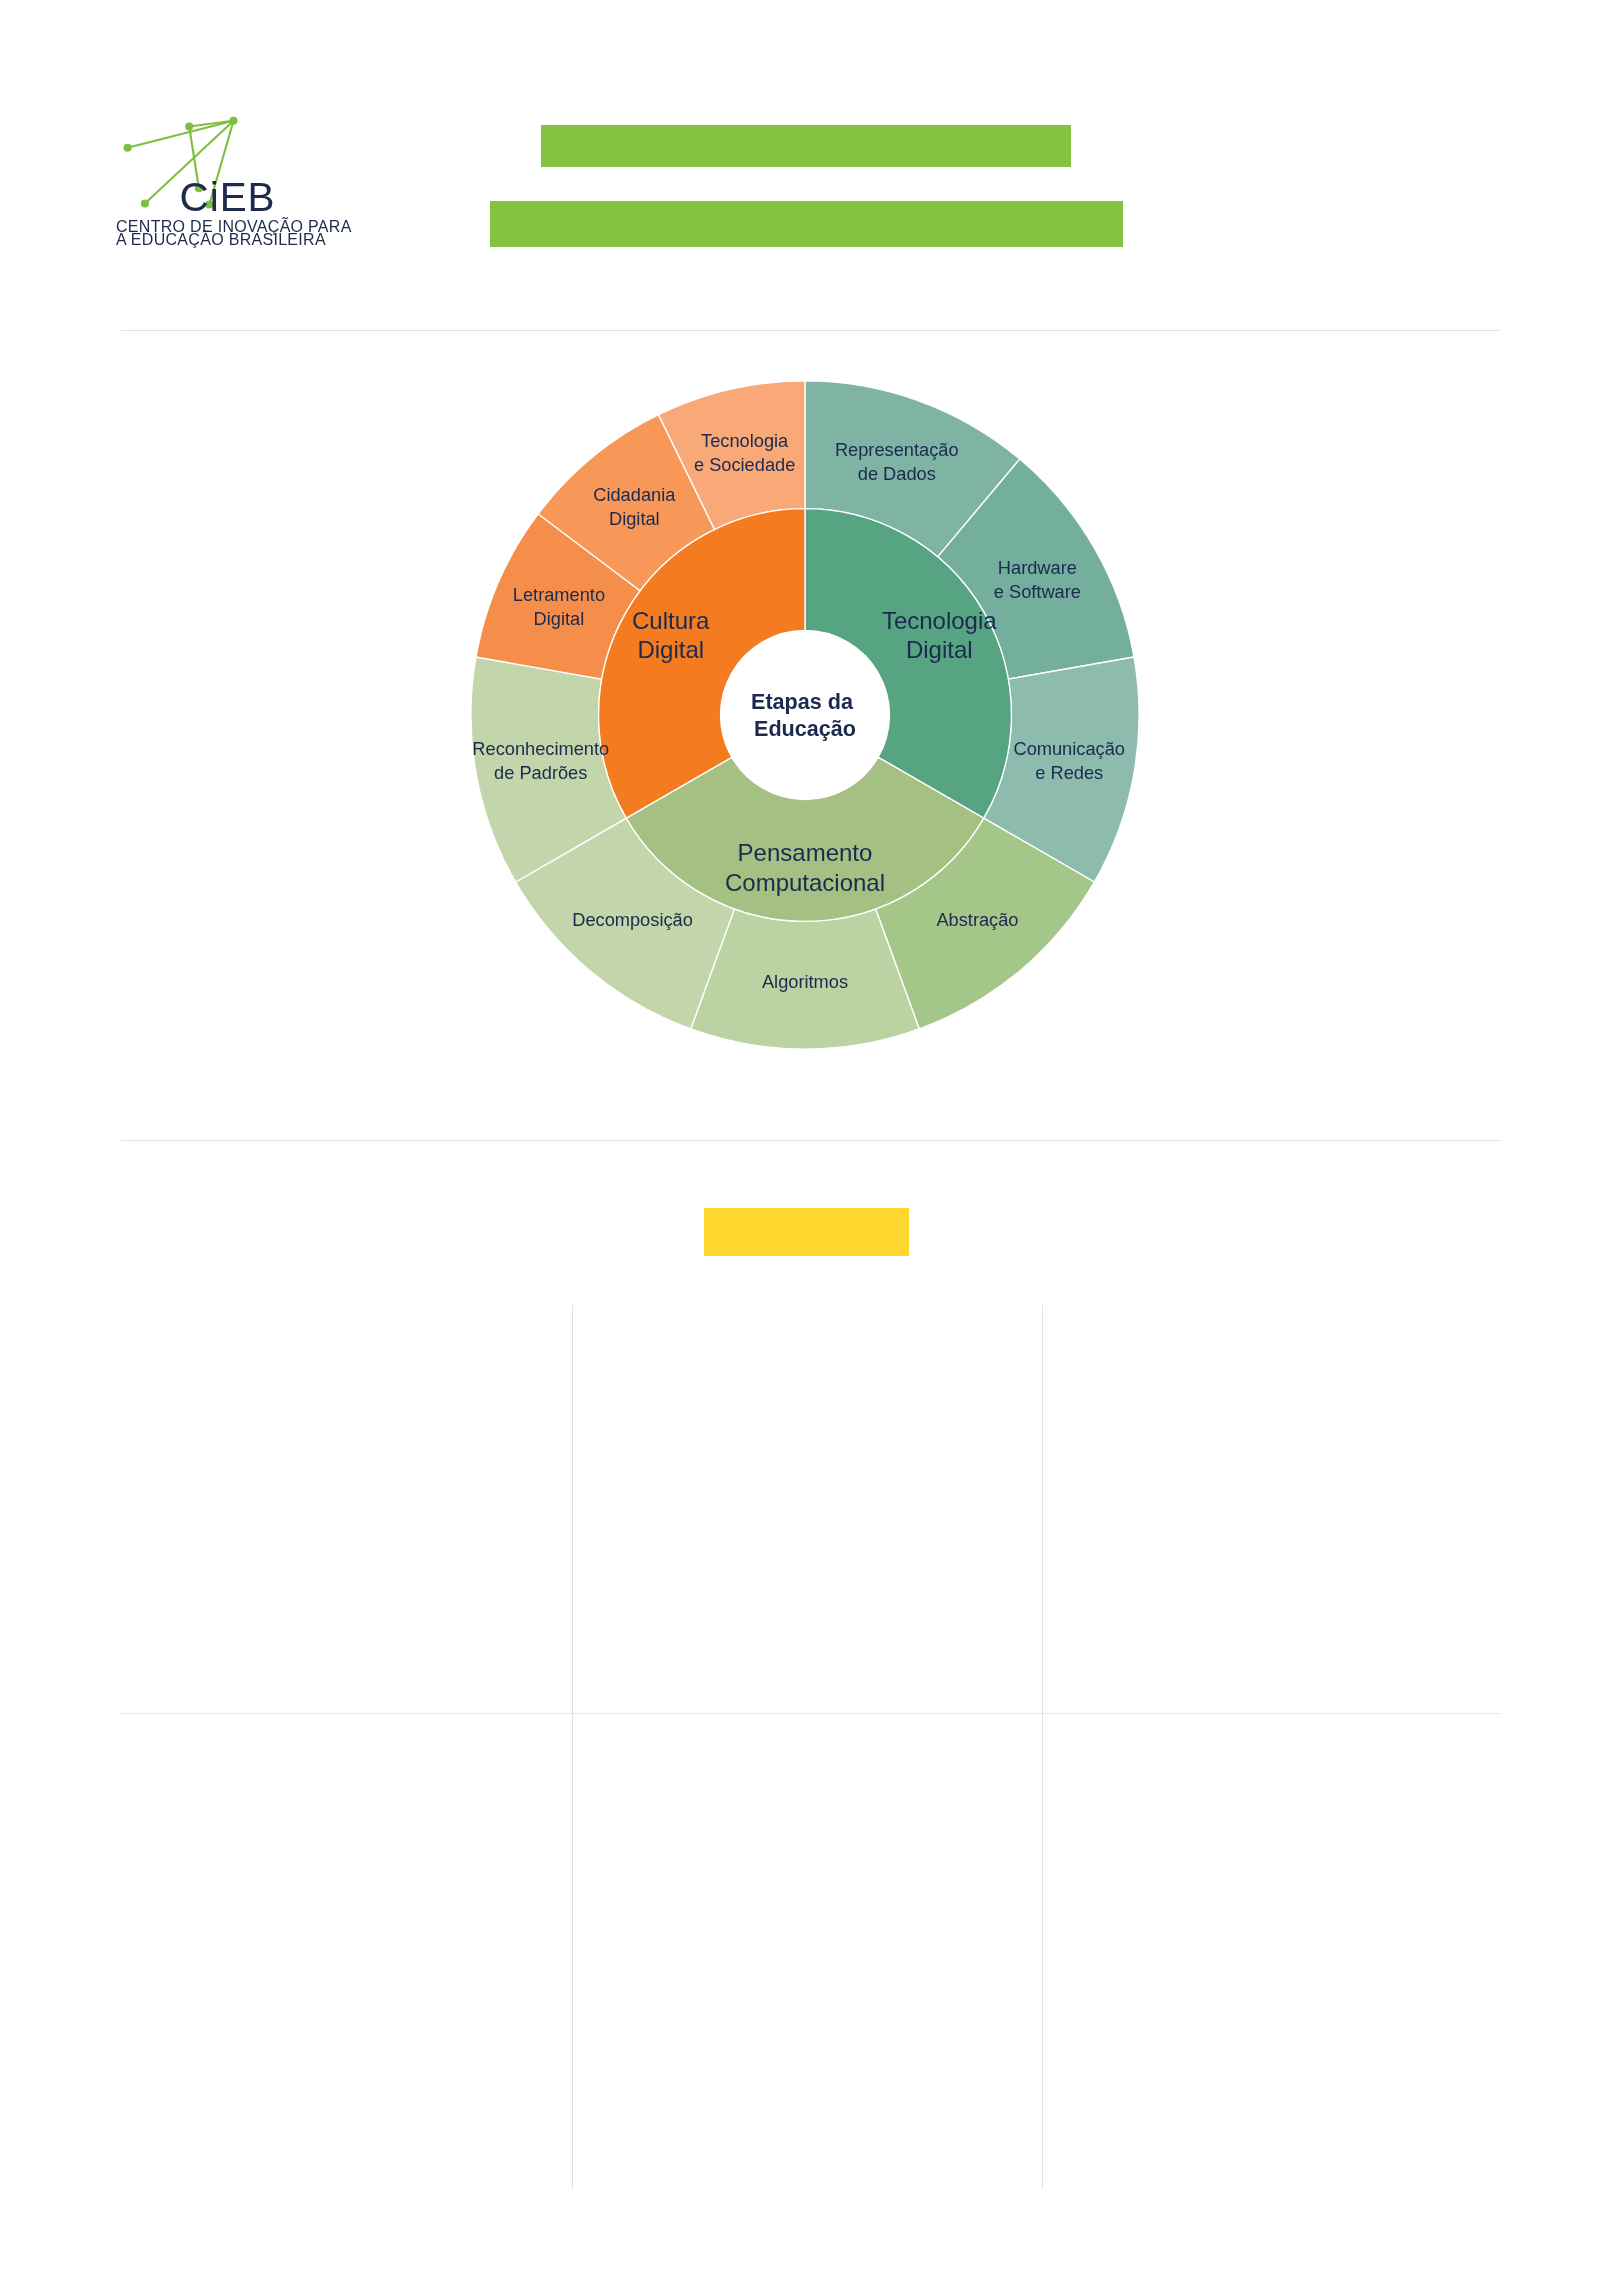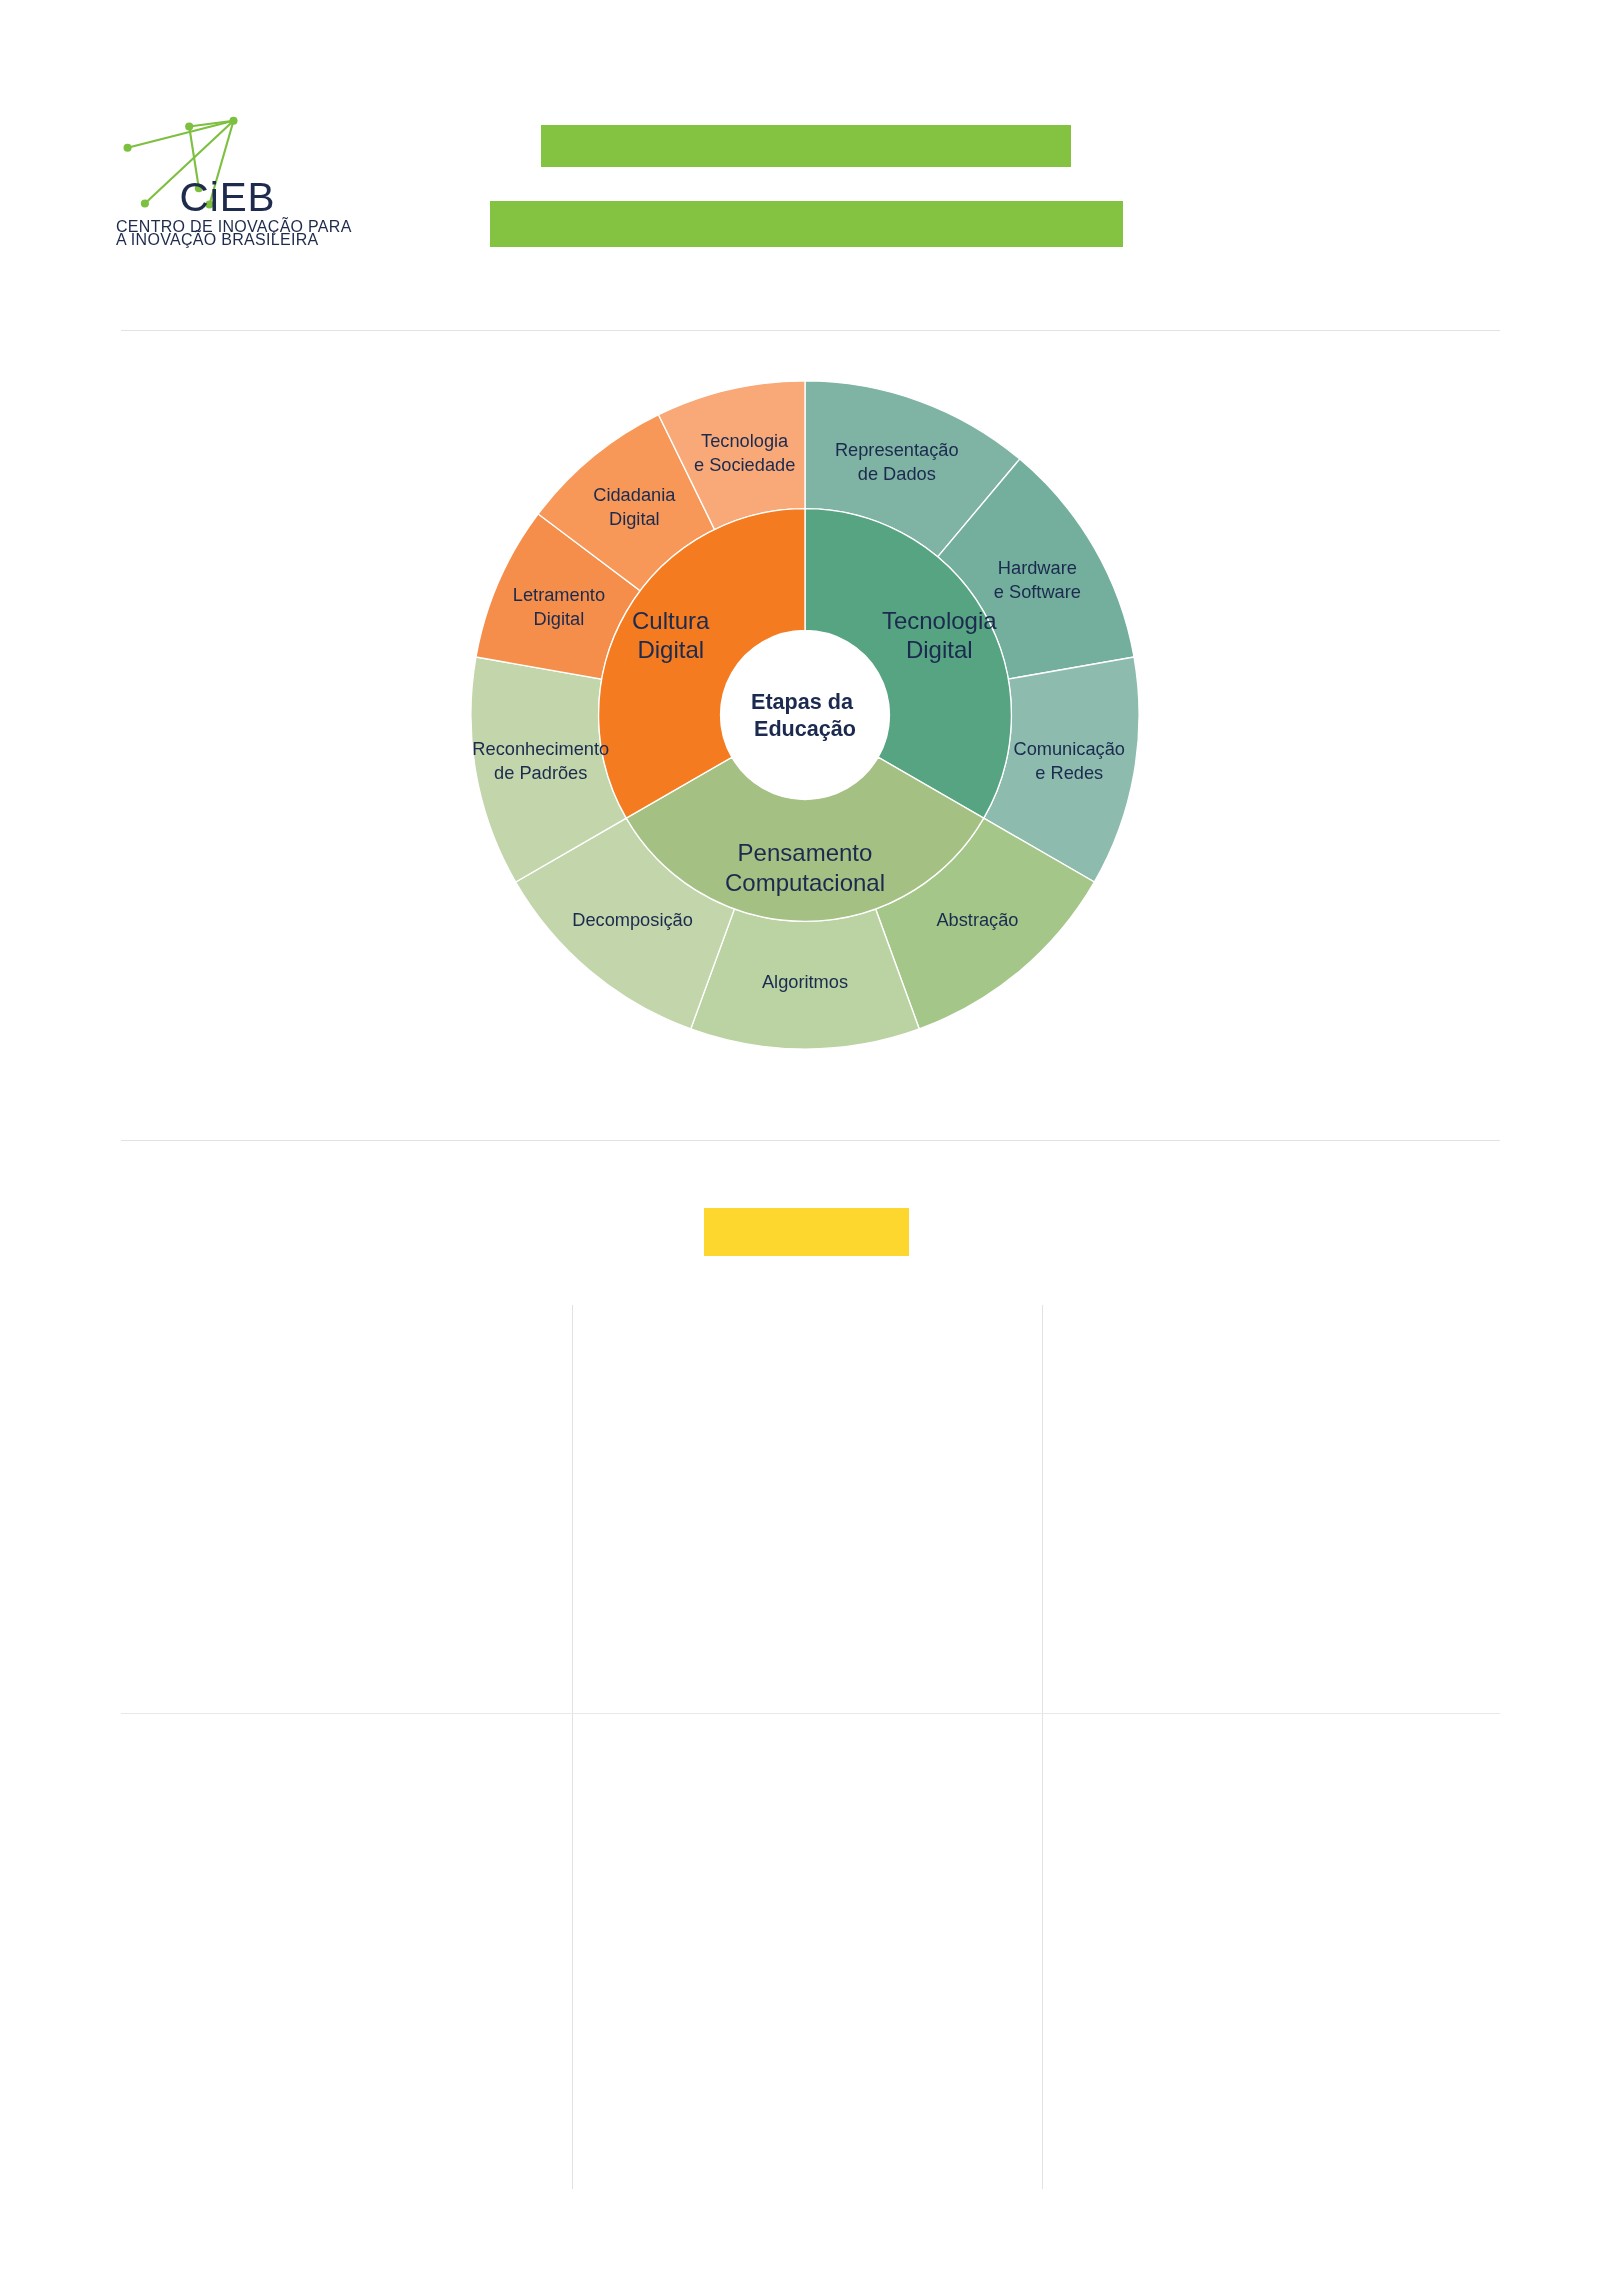--- a/index.html
+++ b/index.html
@@ -143,21 +143,21 @@
       <circle cx="122" cy="8" r="4.2"></circle>
       <circle cx="76" cy="14" r="4.2"></circle>
       <circle cx="30" cy="94" r="4.2"></circle>
       <circle cx="86" cy="78" r="4.2"></circle>
       <circle cx="97" cy="95" r="4.2"></circle>
     </g>
     <text x="66" y="102" font-family="Liberation Sans, sans-serif" font-size="42" fill="#1f2b4d" letter-spacing="1">CiEB</text>
   </svg>
   <div id="logo-tagline">
     <span class="tl-line">CENTRO DE INOVAÇÃO PARA</span>
-    <span class="tl-line">A INOVAÇÃO BRASILEIRA</span>
+    <span class="tl-line">A EDUCAÇÃO BRASILEIRA</span>
   </div>
 </div>
 
 <div class="bar" id="green-bar-1" style="background: rgb(131, 195, 65);"></div>
 <div class="bar" id="green-bar-2" style="background: rgb(131, 195, 65);"></div>
 
 <div class="hrule" id="rule-top" style="background: rgb(226, 226, 226);"></div>
 <div class="hrule" id="rule-mid" style="background: rgb(226, 226, 226);"></div>
 
 <div id="wheel-wrap">

